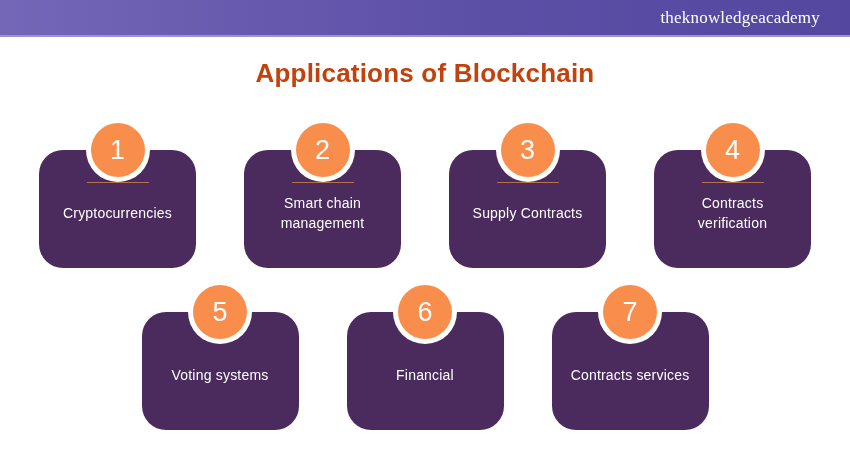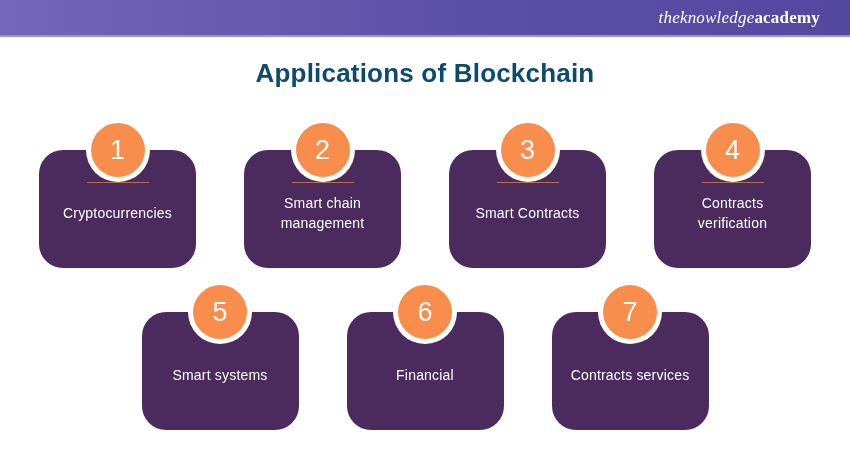--- a/index.html
+++ b/index.html
@@ -26,32 +26,32 @@
     position: absolute;
     right: 30px;
     top: 50%;
     transform: translateY(-50%);
     color: #ffffff;
     font-family: "Liberation Serif", serif;
     font-size: 17px;
     letter-spacing: 0.2px;
     white-space: nowrap;
   }
-  .logo .logo-the { font-style: italic; font-weight: 400; }
-  .logo .logo-knowledge { font-weight: 400; font-style: italic; }
-  .logo .logo-academy { font-weight: 700; }
+  .logo .logo-the { font-weight: 400; }
+  .logo .logo-knowledge { font-weight: 400; }
+  .logo .logo-academy { font-weight: 400; }
 
   
   .page-title {
     position: absolute;
     top: 58px;
     left: 0;
     width: 100%;
     text-align: center;
-    color: #0c4a6e;
+    color: #c2410c;
     font-size: 26px;
     font-weight: 700;
     letter-spacing: 0.2px;
   }
 
   
   .cards-row {
     position: absolute;
     left: 0;
     width: 100%;
@@ -140,40 +140,40 @@
       </div>
       <span class="badge-underline"></span>
       <div class="card-label">Smart chain management</div>
     </div>
 
     <div class="card">
       <div class="badge">
         <span>3</span>
       </div>
       <span class="badge-underline"></span>
-      <div class="card-label">Smart Contracts</div>
+      <div class="card-label">Supply Contracts</div>
     </div>
 
     <div class="card">
       <div class="badge">
         <span>4</span>
       </div>
       <span class="badge-underline"></span>
       <div class="card-label">Contracts verification</div>
     </div>
 
   </div>
 
   <div class="cards-row row-2">
 
     <div class="card">
       <div class="badge">
         <span>5</span>
       </div>
-      <div class="card-label">Smart systems</div>
+      <div class="card-label">Voting systems</div>
     </div>
 
     <div class="card">
       <div class="badge">
         <span>6</span>
       </div>
       <div class="card-label">Financial</div>
     </div>
 
     <div class="card">

